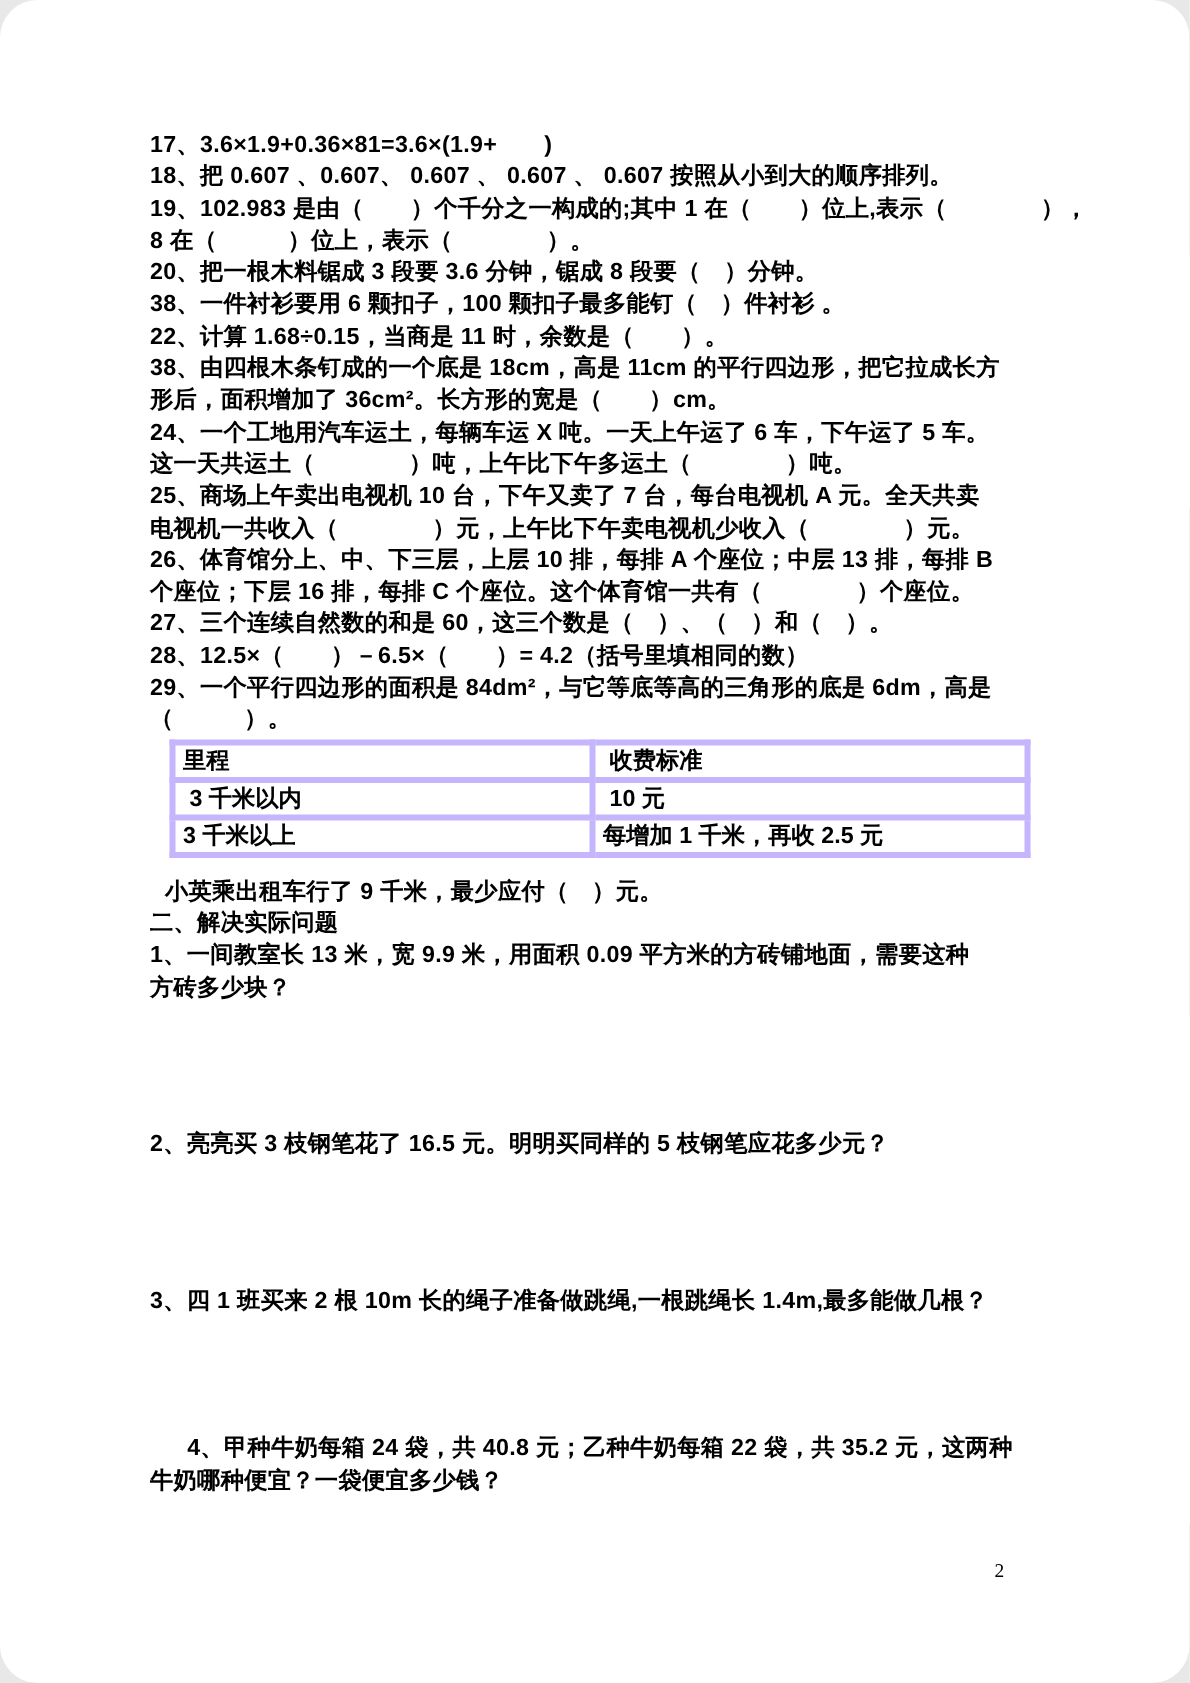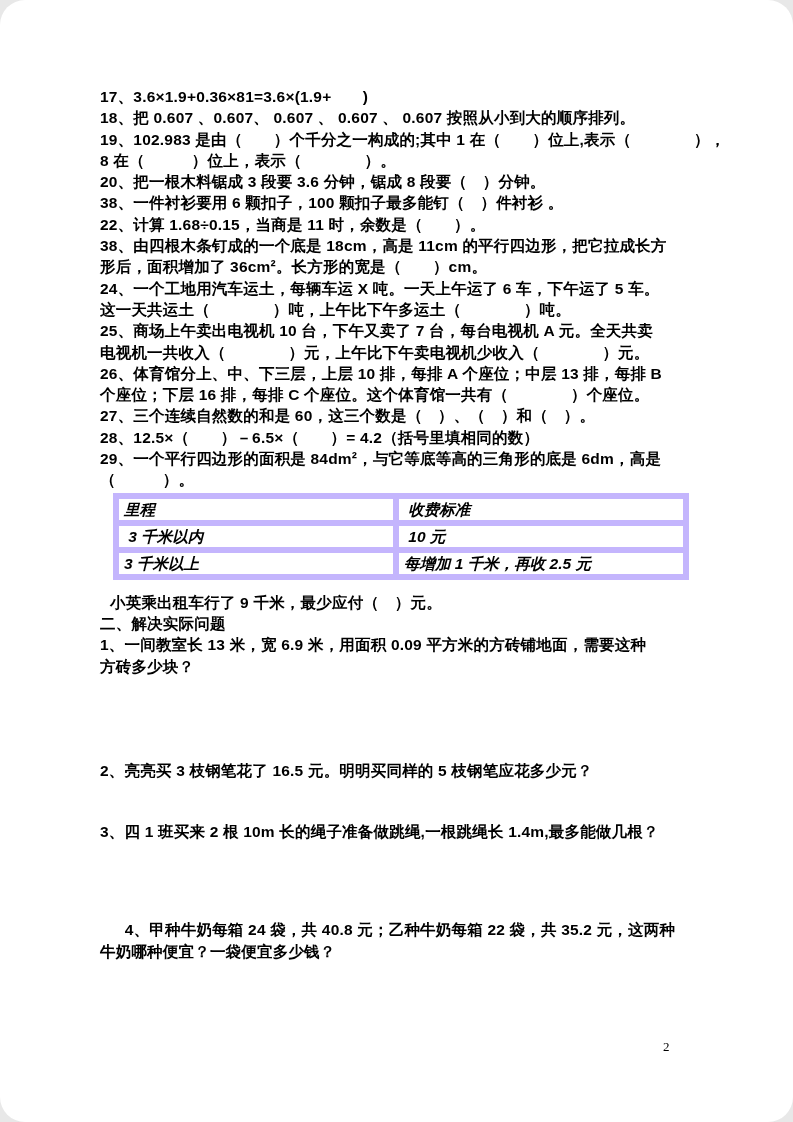--- a/index.html
+++ b/index.html
@@ -27,38 +27,37 @@
     font-size: 15.5px;
     font-weight: bold;
     line-height: 21.3px;
     height: 21.3px;
     white-space: pre;
     letter-spacing: 0.2px;
     color: #000000;
   }
   .indent-sm { padding-left: 10px; margin-top: 12px; }
   .gap-p2 { margin-top: 83px; }
-  .gap-p3 { margin-top: 40px; }
+  .gap-p3 { margin-top: 84px; }
   .gap-p4 { margin-top: 77px; text-align: center; }
   table.fare {
     border-collapse: collapse;
     margin: 2px 0 2px 13px;
     width: 570px;
     table-layout: fixed;
   }
   table.fare td {
-    border: 6px solid #c4b5fd;
+    border: 4px solid #c4b5fd;
     font-size: 15.5px;
     font-weight: bold;
     line-height: 19px;
     height: 21px;
     padding: 0 5px;
     white-space: pre;
     overflow: hidden;
-    font-style: italic;
   }
   table.fare col.c1 { width: 280px; }
   table.fare col.c2 { width: 290px; }
   .page-number {
     position: absolute;
     left: 663px;
     top: 1039px;
     font-family: "Liberation Serif", "DejaVu Serif", serif;
     font-size: 13px;
     font-weight: normal;
@@ -107,21 +106,21 @@
         </tr>
         <tr>
           <td>3 千米以上</td>
           <td>每增加 1 千米，再收 2.5 元</td>
         </tr>
       </tbody>
     </table>
 
     <div class="line indent-sm">小英乘出租车行了 9 千米，最少应付（　）元。</div>
     <div class="line">二、解决实际问题</div>
-    <div class="line">1、一间教室长 13 米，宽 6.9 米，用面积 0.09 平方米的方砖铺地面，需要这种</div>
+    <div class="line">1、一间教室长 13 米，宽 9.9 米，用面积 0.09 平方米的方砖铺地面，需要这种</div>
     <div class="line">方砖多少块？</div>
     <div class="line gap-p2">2、亮亮买 3 枝钢笔花了 16.5 元。明明买同样的 5 枝钢笔应花多少元？</div>
     <div class="line gap-p3">3、四 1 班买来 2 根 10m 长的绳子准备做跳绳,一根跳绳长 1.4m,最多能做几根？</div>
     <div class="line gap-p4">4、甲种牛奶每箱 24 袋，共 40.8 元；乙种牛奶每箱 22 袋，共 35.2 元，这两种</div>
     <div class="line">牛奶哪种便宜？一袋便宜多少钱？</div>
 
   </div>
 
   <div class="page-number">2</div>
 </div>

